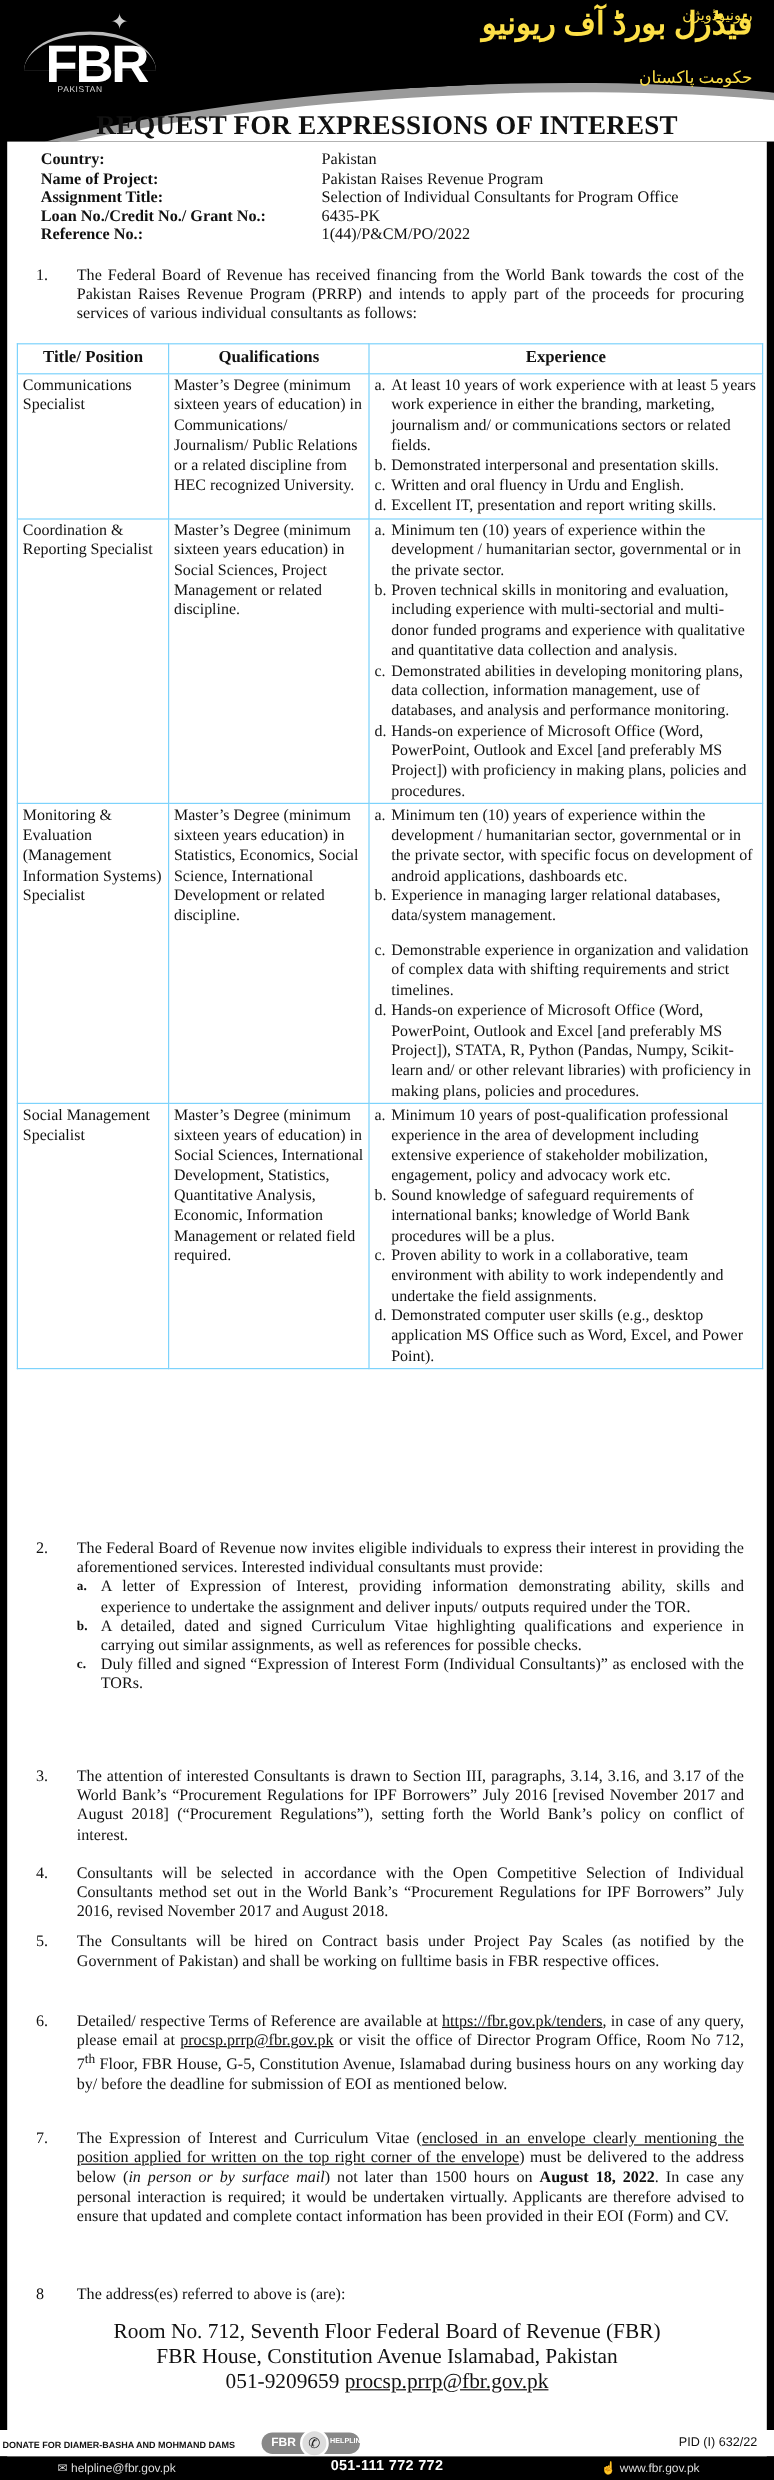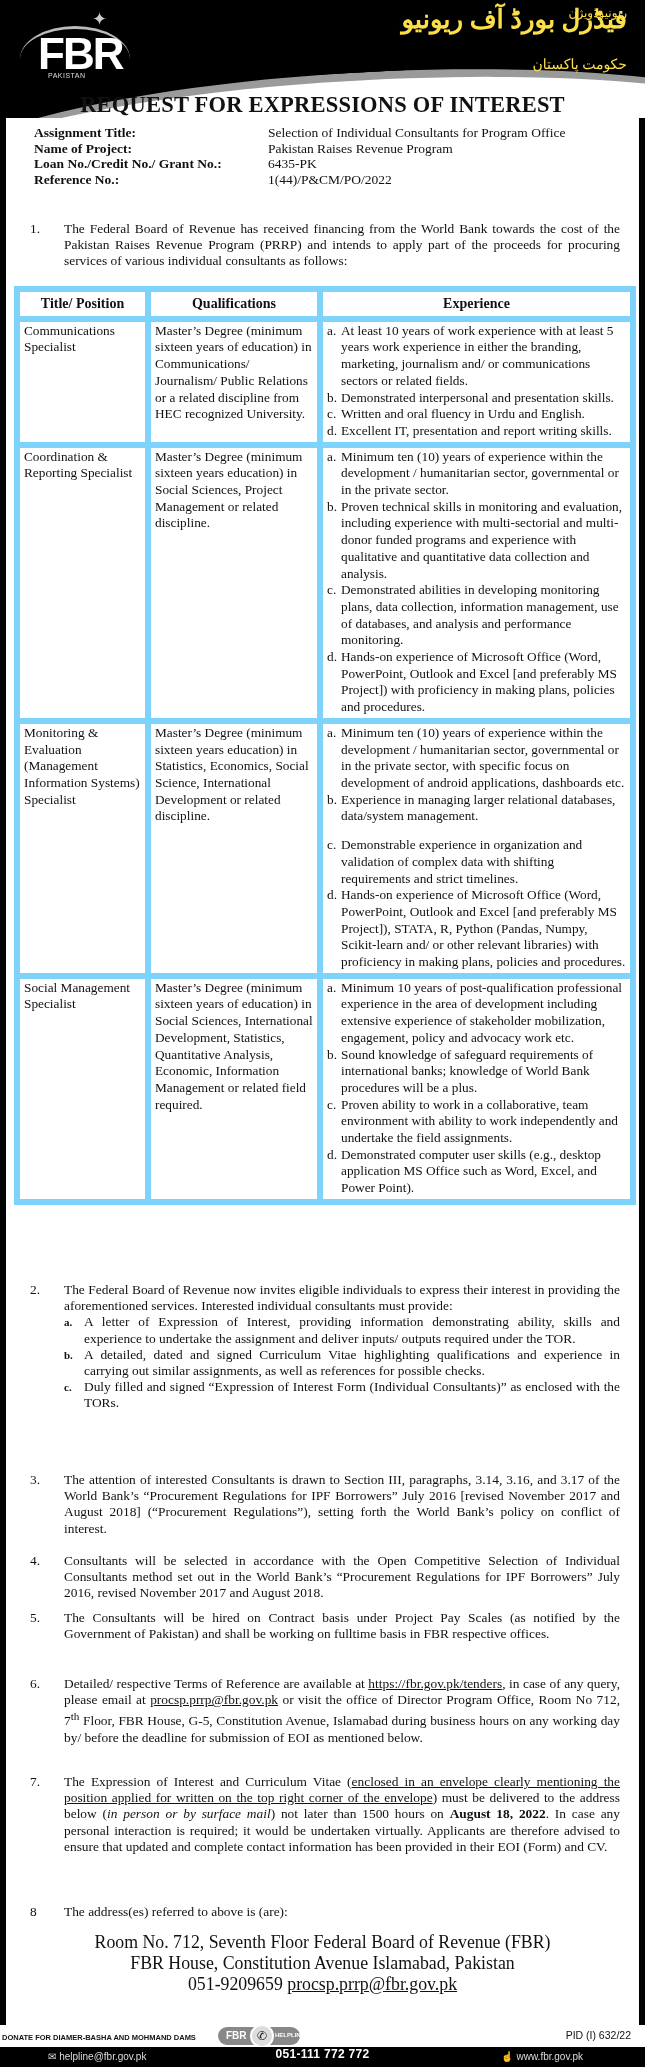--- a/index.html
+++ b/index.html
@@ -21,21 +21,21 @@
   .meta { position: absolute; left: 34px; top: 125px; font-size: 13.5px; line-height: 15.5px; }
   .meta-row { display: flex; }
   .meta-label { width: 234px; font-weight: bold; }
   .para { position: absolute; left: 30px; width: 590px; font-size: 13.4px; line-height: 16.2px; text-align: justify; }
   .para .num { position: absolute; left: 0; top: 0; }
   .para .body { margin-left: 34px; }
   .sub { position: relative; margin-left: 20px; }
   .sub .lt { position: absolute; left: -20px; top: 0; font-weight: bold; font-size: 11px; }
 
   table.grid { position: absolute; left: 14px; top: 286px; width: 622px; border-collapse: collapse; font-size: 13.3px; line-height: 16.7px; }
-  table.grid th, table.grid td { border: 6px solid #7dd3fc; vertical-align: top; padding: 1px 4px 2px 4px; text-align: left; }
+  table.grid th, table.grid td { border: 1px solid #7dd3fc; vertical-align: top; padding: 1px 4px 2px 4px; text-align: left; }
   table.grid th { text-align: center; font-weight: bold; font-size: 14px; padding: 4px 4px 3px; }
   .col1 { width: 117px; }
   .col2 { width: 158px; margin-top: 15px; }
   .exp-item { position: relative; padding-left: 14px; }
   .exp-item .lt { position: absolute; left: 0; top: 0; }
   .gap { height: 12px; }
 
   u { text-decoration: underline; }
   .addr { position: absolute; left: 0; width: 645px; top: 1932px; text-align: center; font-size: 17.8px; line-height: 21px; }
   .addr .head { font-weight: bold; font-family: "Liberation Sans", sans-serif; font-size: 17px; }
@@ -66,26 +66,30 @@
   </div>
   <div class="urdu urdu-1">ریونیوڈویژن</div>
   <div class="urdu urdu-2">فیڈرل بورڈ آف ریونیو</div>
   <div class="urdu urdu-3">حکومت پاکستان</div>
 </div>
 
 <div class="title">REQUEST FOR EXPRESSIONS OF INTEREST</div>
 
 <div class="meta">
   <div class="meta-row">
+      <span class="meta-label">Country:</span>
+      <span>Pakistan</span>
+    </div>
+  <div class="meta-row">
+      <span class="meta-label">Name of Project:</span>
+      <span>Pakistan Raises Revenue Program</span>
+    </div>
+  <div class="meta-row">
       <span class="meta-label">Assignment Title:</span>
       <span>Selection of Individual Consultants for Program Office</span>
-    </div>
-  <div class="meta-row">
-      <span class="meta-label">Name of Project:</span>
-      <span>Pakistan Raises Revenue Program</span>
     </div>
   <div class="meta-row">
       <span class="meta-label">Loan No./Credit No./ Grant No.:</span>
       <span>6435-PK</span>
     </div>
   <div class="meta-row">
       <span class="meta-label">Reference No.:</span>
       <span>1(44)/P&amp;CM/PO/2022</span>
     </div>
 </div>

